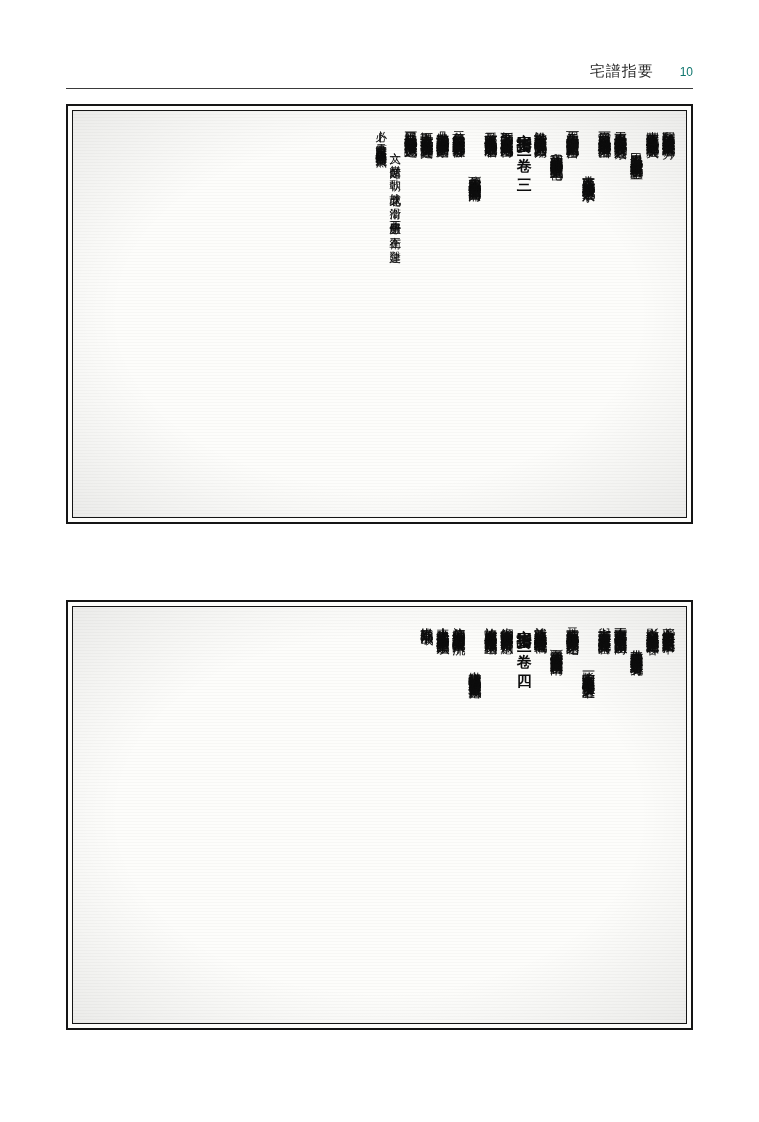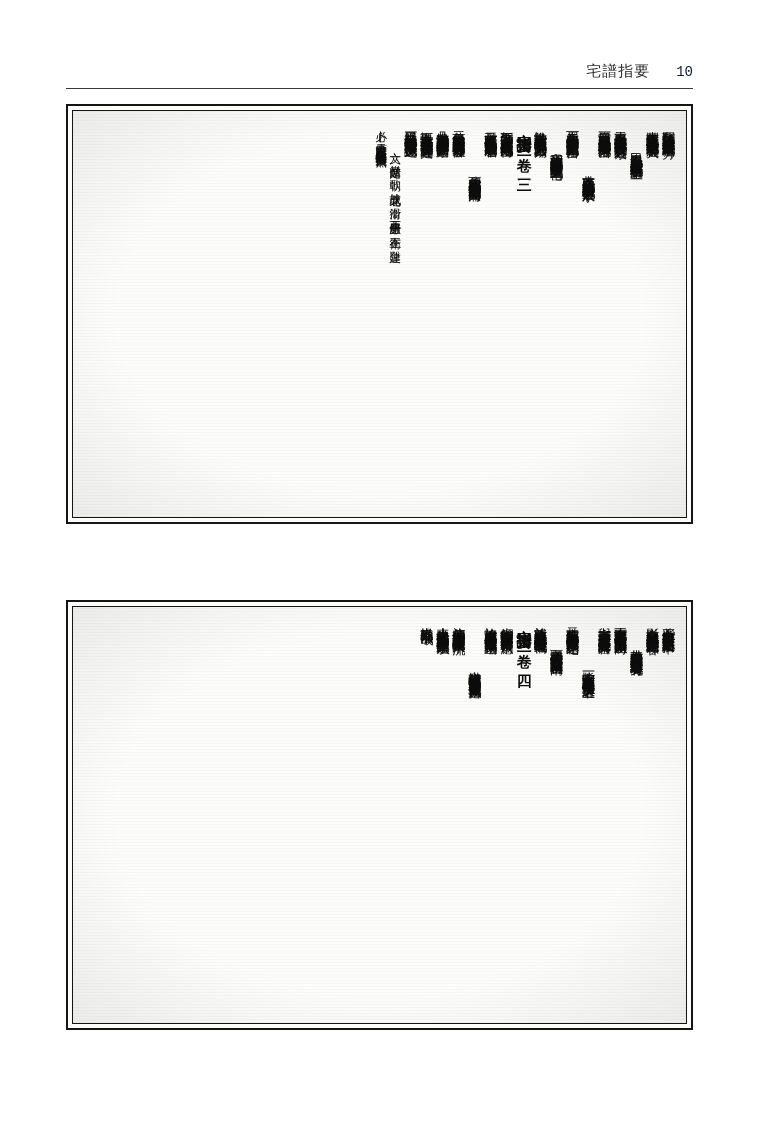--- a/index.html
+++ b/index.html
@@ -32,23 +32,23 @@
     align-items: baseline;
     gap: 26px;
   }
   .header-title {
     font-size: 15px;
     letter-spacing: 1px;
     color: #2b2b2b;
     font-family: Liberation Mono, monospace;
   }
   .header-pageno {
-    font-size: 14px;
-    color: #0f172a;
-    font-family: Liberation Mono, monospace;
+    font-size: 12px;
+    color: #0f766e;
+    font-family: Liberation Sans, sans-serif;
   }
   .header-rule {
     position: absolute;
     left: 66px;
     right: 66px;
     top: 26px;
     height: 1px;
     background: #3a3a3a;
   }
 

